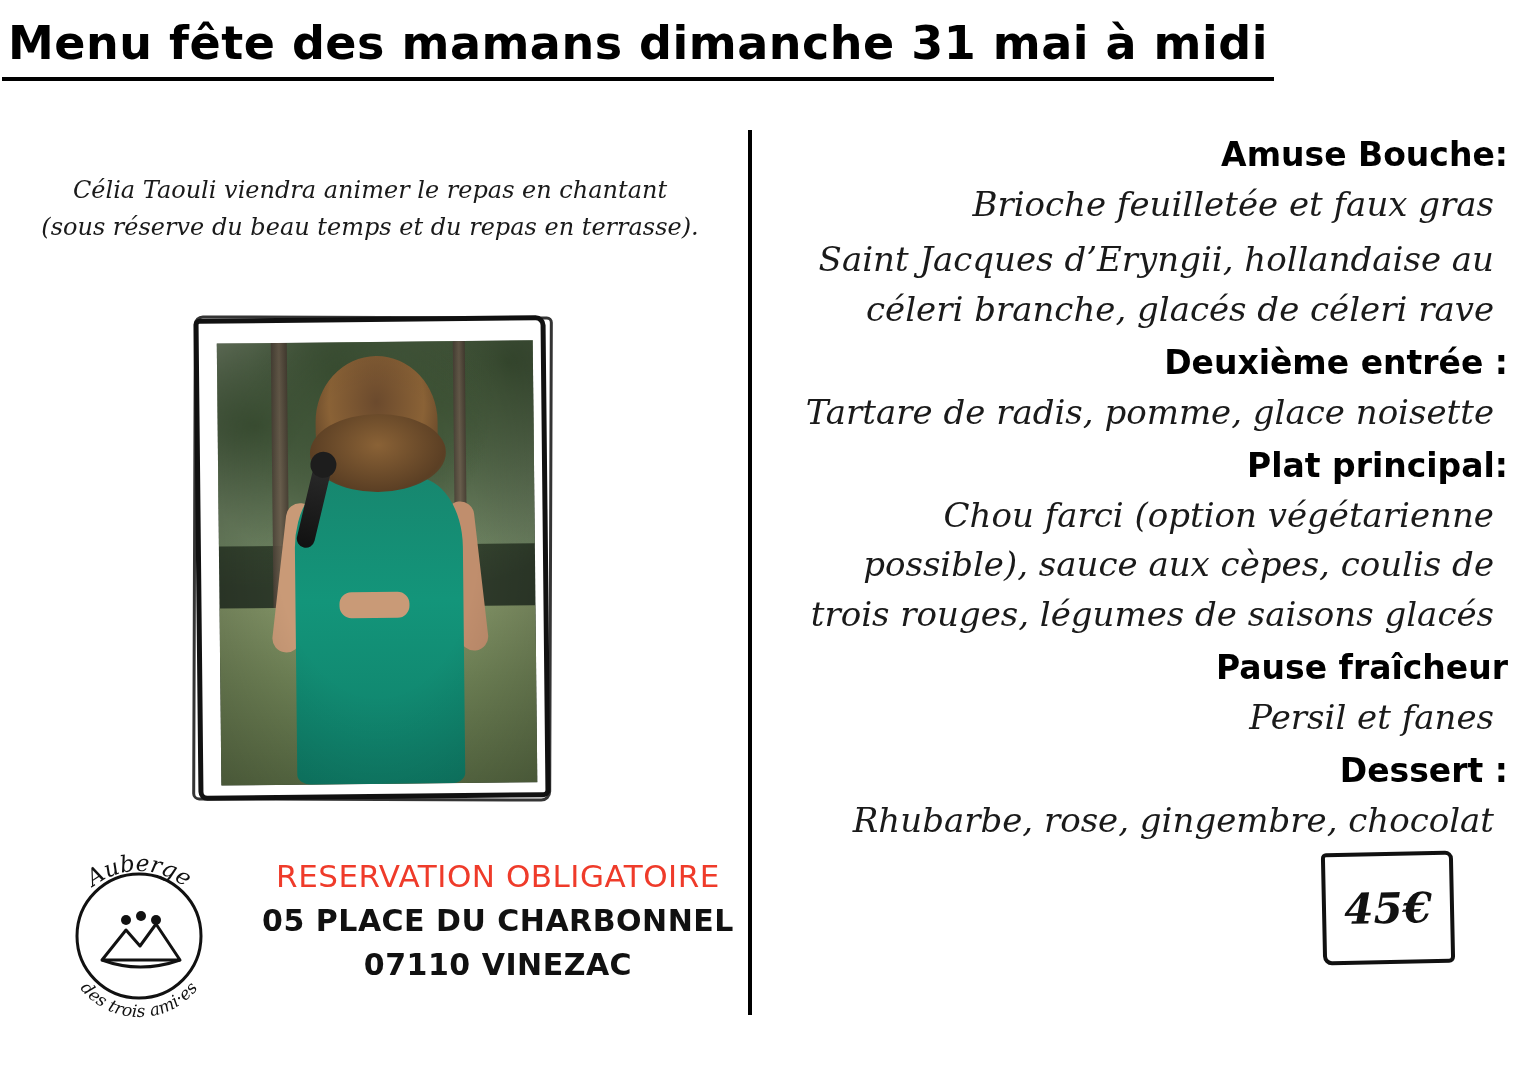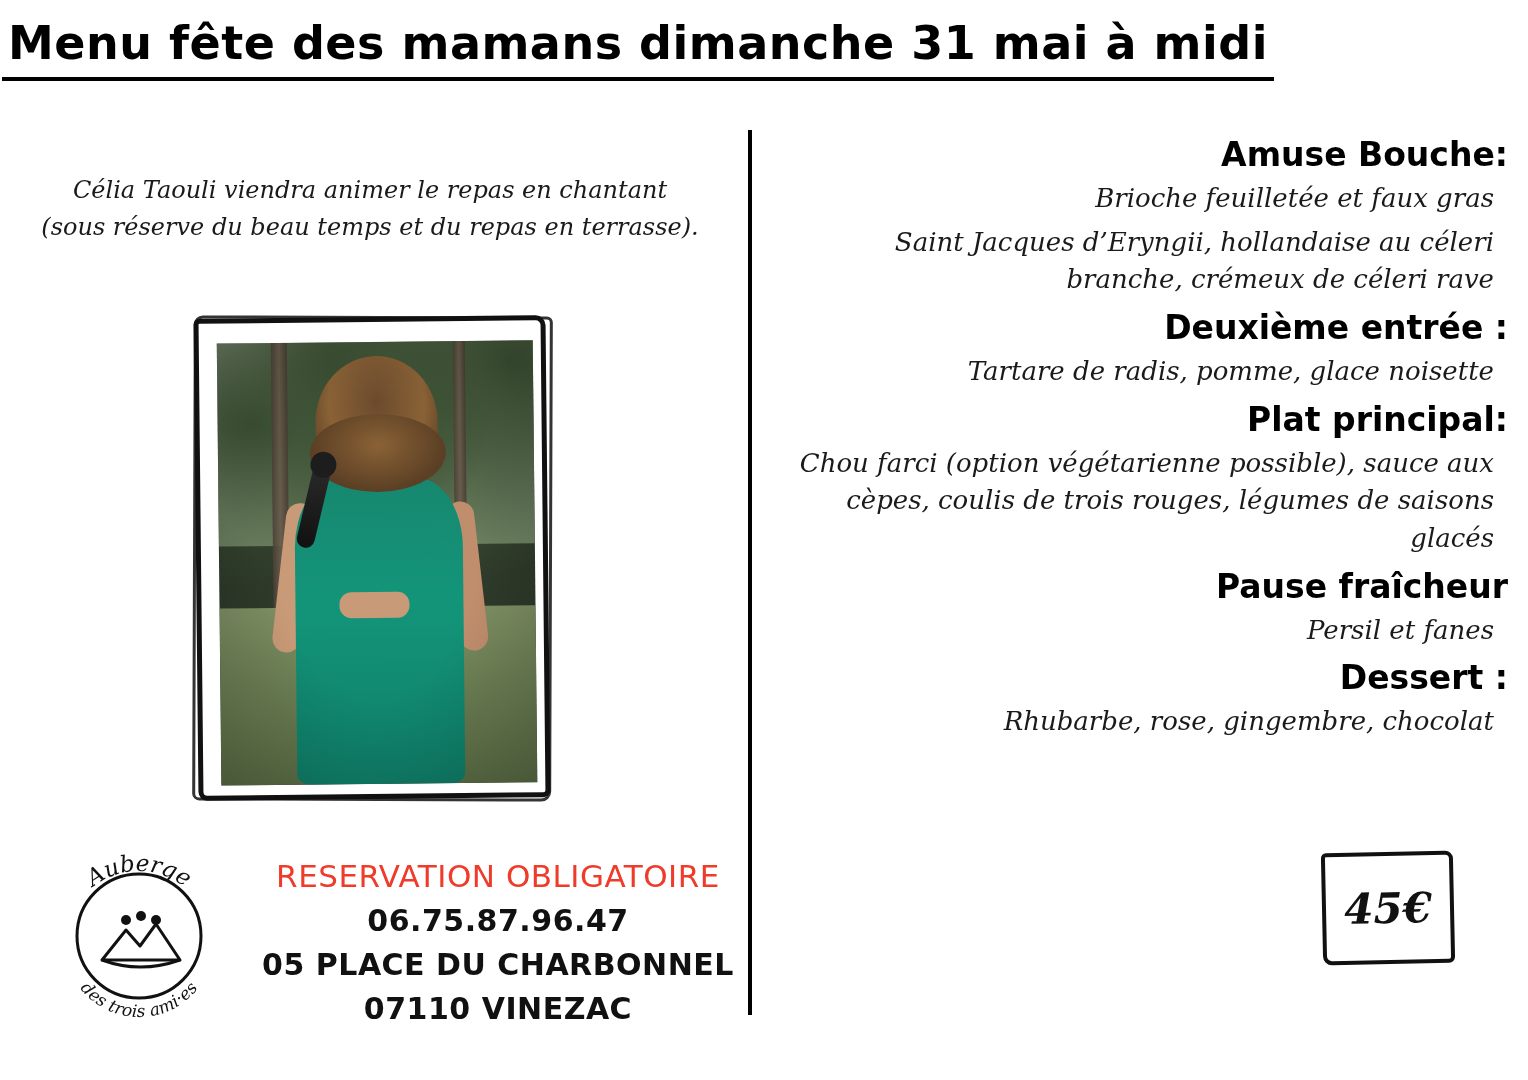--- a/index.html
+++ b/index.html
@@ -207,21 +207,21 @@
     font-family: "DejaVu Sans", sans-serif;
     font-weight: bold;
     font-size: 33px;
     color: #000;
     margin: 10px 0 6px 0;
     line-height: 1.15;
   }
   .course-desc {
     font-family: "DejaVu Serif", serif;
     font-style: italic;
-    font-size: 26px;
+    font-size: 34px;
     line-height: 1.45;
     color: #1a1a1a;
     padding: 0 14px;
   }
 
   
   .price-box {
     position: absolute;
     left: 1322px;
     top: 852px;
@@ -291,32 +291,31 @@
 
     <path id="arcBot" d="M24 104 A75 75 0 0 0 174 104" fill="none" stroke="none"></path>
     <text font-family="DejaVu Serif, serif" font-size="17" fill="#111" font-style="italic">
       <textPath href="#arcBot" startOffset="50%" text-anchor="middle">des trois ami·es</textPath>
     </text>
   </svg>
 </div>
 
 <div class="reservation">
   <div class="res-title">RESERVATION OBLIGATOIRE</div>
-  <div class="res-line">06.75.87.96.47</div>
   <div class="res-line">05 PLACE DU CHARBONNEL</div>
   <div class="res-line">07110 VINEZAC</div>
 </div>
 
 <div class="menu">
   <div class="course">
     <div class="course-title">Amuse Bouche:</div>
     <div class="course-desc">Brioche feuilletée et faux gras</div>
   </div>
   <div class="course">
-    <div class="course-desc">Saint Jacques d’Eryngii, hollandaise au céleri branche, crémeux de céleri rave</div>
+    <div class="course-desc">Saint Jacques d’Eryngii, hollandaise au céleri branche, glacés de céleri rave</div>
   </div>
   <div class="course">
     <div class="course-title">Deuxième entrée :</div>
     <div class="course-desc">Tartare de radis, pomme, glace noisette</div>
   </div>
   <div class="course">
     <div class="course-title">Plat principal:</div>
     <div class="course-desc">Chou farci (option végétarienne possible), sauce aux cèpes, coulis de trois rouges, légumes de saisons glacés</div>
   </div>
   <div class="course">

